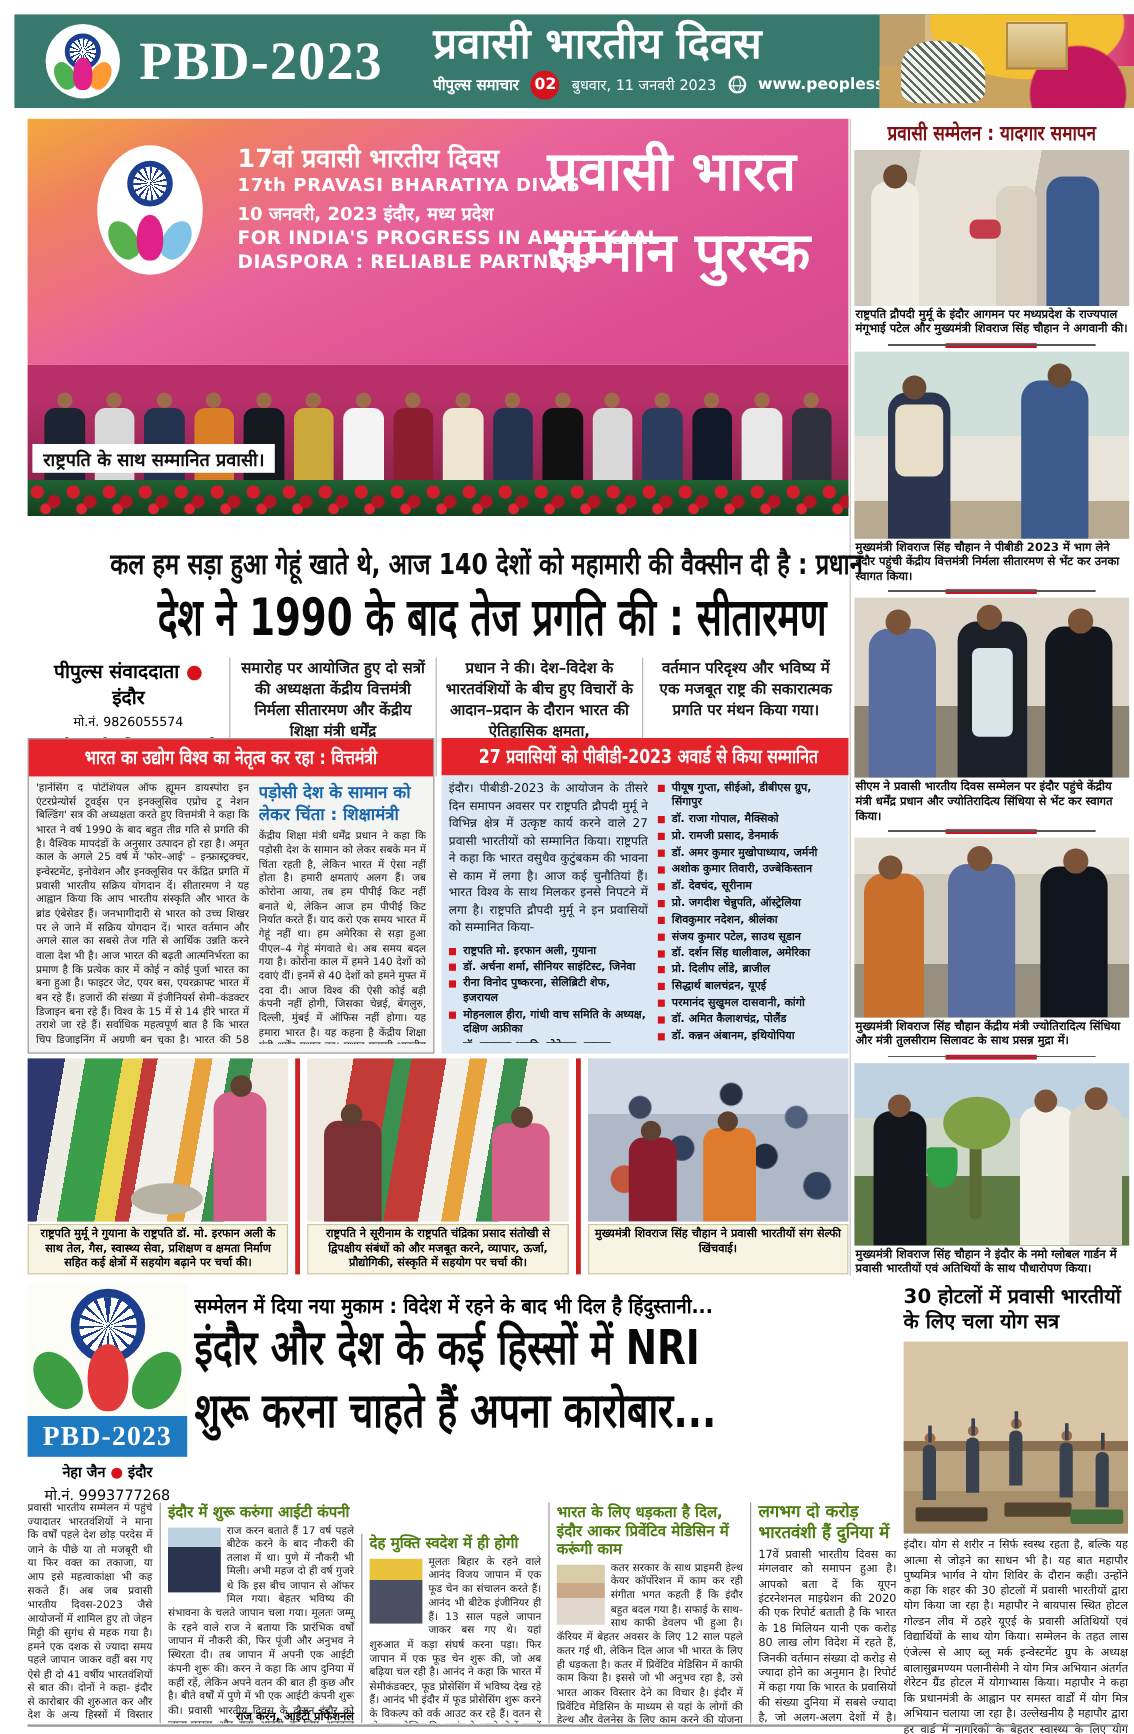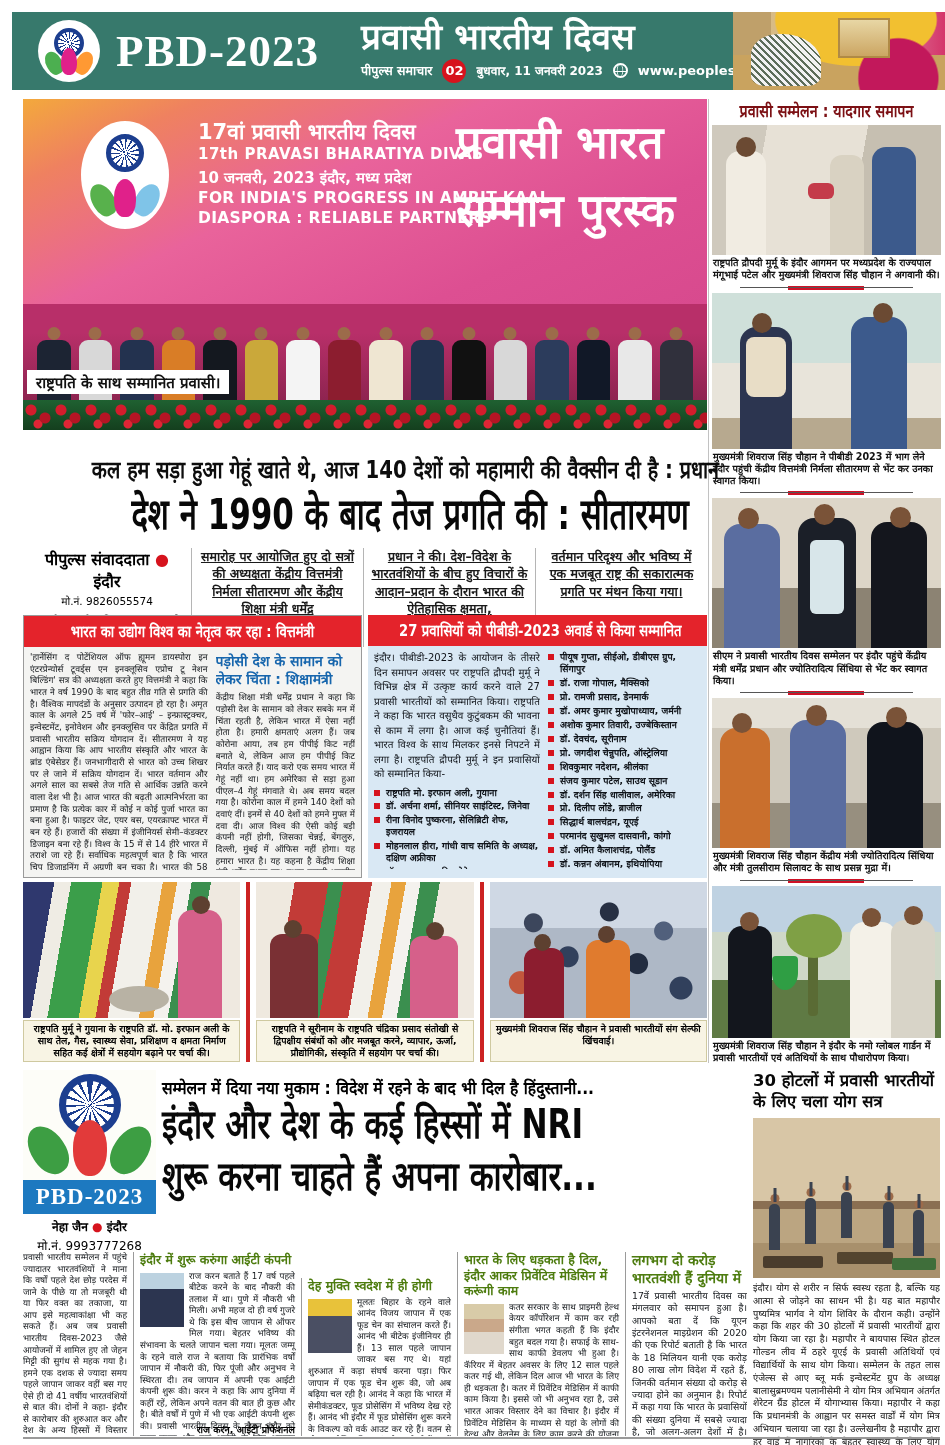--- a/index.html
+++ b/index.html
@@ -13,21 +13,21 @@
   .m-logo .petal { position:absolute; bottom:7px; width:16px; height:24px; border-radius:50% 50% 40% 40%; }
   .m-logo .petal.g { left:8px; background:#4caf50; transform:rotate(-28deg); }
   .m-logo .petal.o { right:8px; background:#ff9933; transform:rotate(28deg); }
   .m-logo .petal.p { left:50%; transform:translateX(-50%); background:#e0218a; height:27px; }
   .m-brand { font-family:"Liberation Serif", serif; font-weight:bold; color:#fff; font-size:45px; letter-spacing:1px; margin-left:16px; white-space:nowrap; }
   .m-center { margin-left:42px; color:#fff; }
   .m-title { font-size:35px; font-weight:bold; line-height:1.05; white-space:nowrap; }
   .m-sub { display:flex; align-items:center; gap:10px; margin-top:3px; }
   .m-paper { font-size:12.5px; font-weight:bold; }
   .m-page-badge { width:24px; height:24px; border-radius:50%; background:#d6131d; color:#fff; font-size:13px; font-weight:bold; display:flex; align-items:center; justify-content:center; }
-  .m-date { font-size:12px;font-weight:bold; }
+  .m-date { font-size:12px; }
   .m-globe { width:15px; height:15px; border-radius:50%; border:2px solid #fff; position:relative; flex:0 0 auto; }
   .m-globe::before { content:""; position:absolute; left:50%; top:0; bottom:0; width:5px; transform:translateX(-50%); border-left:1px solid #fff; border-right:1px solid #fff; border-radius:50%; }
   .m-globe::after { content:""; position:absolute; top:50%; left:0; right:0; border-top:1px solid #fff; }
   .m-site { font-size:13px; font-weight:bold; color:#fff; text-decoration:none; }
   .m-art { position:absolute; right:0; top:0; width:212px; height:78px; overflow:hidden;
     background:
       radial-gradient(circle at 78% 85%, #c2185b 0 22%, transparent 23%),
       radial-gradient(ellipse at 58% 10%, #f2c030 0 46%, transparent 47%),
       linear-gradient(180deg, transparent 0 55%, #c9a35f 55% 100%),
       linear-gradient(90deg, #bfa06a 0 18%, #d8bb85 18% 42%, #caa96f 42% 70%, #e08aa8 70%, #d4356a 100%); }
@@ -77,21 +77,21 @@
                linear-gradient(#cf1126,#cf1126) center/44% 4px no-repeat; }
   .fx { position:absolute; display:block; }
 
   
   .kicker { position:absolute; left:23px; top:452px; width:684px; text-align:center; font-size:24px; font-weight:bold; color:#0d0d0d; white-space:nowrap; }
   .kicker span { display:inline-block; transform:scaleX(.82); transform-origin:center; }
   .headline { position:absolute; left:23px; top:483px; width:684px; text-align:center; font-size:43px; font-weight:bold; color:#080808; white-space:nowrap; }
   .headline span { display:inline-block; transform:scaleX(.72); transform-origin:center; }
   .lede { position:absolute; left:23px; top:548px; width:684px; height:62px; display:grid; grid-template-columns:168px 1fr 1fr 1fr; }
   .lede > div { padding:0 7px; text-align:center; }
-  .lede > div + div { border-left:1px solid #b5b5b5;text-decoration:underline; }
+  .lede > div + div { border-left:1px solid #b5b5b5; }
   .byl1 { font-size:16px; font-weight:bold; }
   .byl1 .dot { color:#d6131d; }
   .byl2 { font-size:10.5px; margin-top:2px; }
   .byl3 { font-size:12.5px; font-weight:bold; margin-top:6px; line-height:1.3; }
   .lede-txt { font-size:12.5px; font-weight:bold; line-height:1.38; color:#1a1a1a; }
 
   
   .abox { position:absolute; top:615px; height:263px; }
   .abox-l { left:23px; width:339px; border:1px solid #9a9a9a; background:#f4f4f2; }
   .abox-r { left:368px; width:339px; background:#d9e8f4; }

